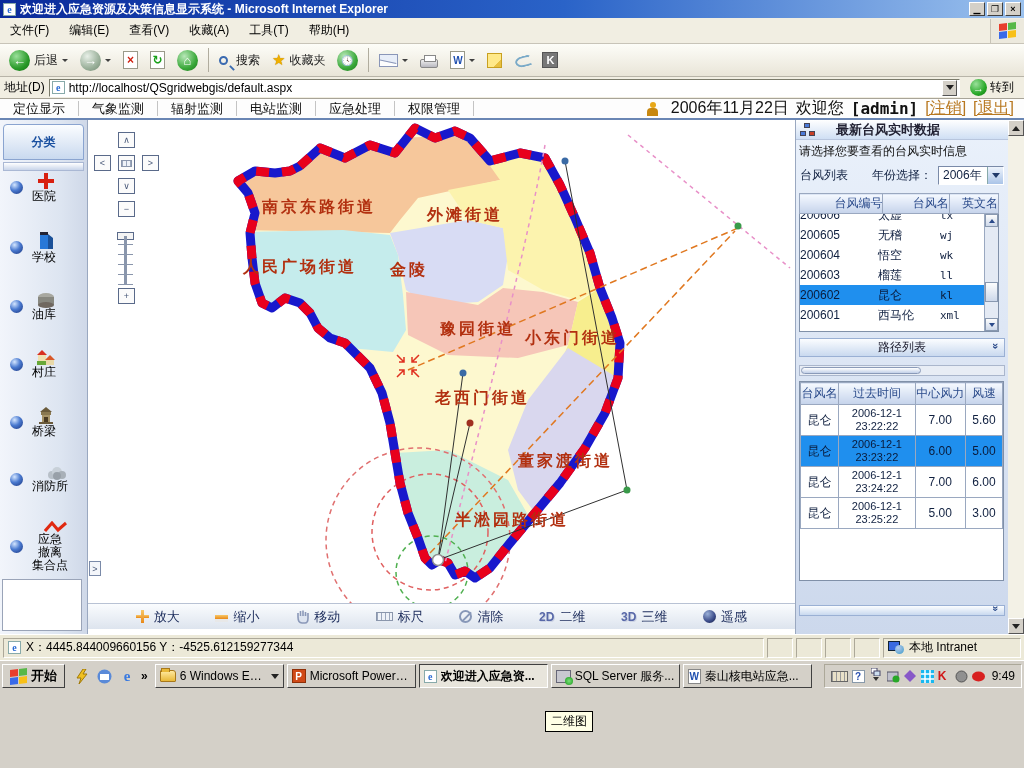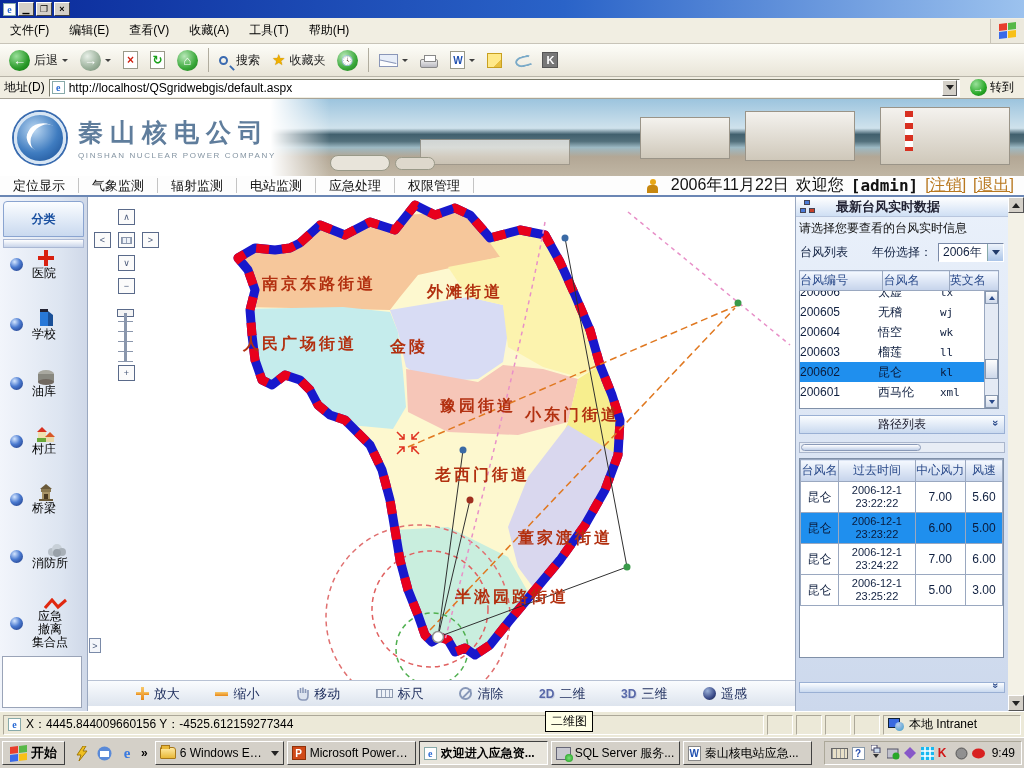--- a/index.html
+++ b/index.html
@@ -101,21 +101,21 @@
   .orgic i:nth-child(1){left:4px;top:0;background:#4a7ad8}
   .orgic i:nth-child(2){left:0;top:8px;background:#4a7ad8}
   .orgic i:nth-child(3){left:9px;top:8px;background:#c84028}
   .rpsub{font-size:12px;padding:3px 3px 2px;color:#111}
   .rpctl{display:flex;align-items:center;padding:4px 4px;gap:6px;font-size:12px}
   .yearsel{width:66px;height:19px;background:#fff;border:1px solid;border-color:#7a8aa8 #fff #fff #7a8aa8;display:flex;align-items:center;padding-left:4px;position:relative}
   .yearsel .da{position:absolute;right:0;top:0;width:16px;height:17px;background:linear-gradient(#eef4fc,#aac4e8);border-left:1px solid #8aa;display:flex;align-items:center;justify-content:center}
   .tri-d{width:0;height:0;border:4px solid transparent;border-top:5px solid #203a6a;margin-top:4px}
   table{border-collapse:collapse}
   .ttable{margin:4px 3px 0;background:#fff;border:1px solid #8090a8;width:200px}
-  .ttable th,.ttable td{border:1px solid #9aa8c0;font-size:12px;text-align:left;font-weight:normal}
+  .ttable th,.ttable td{border:1px solid #9aa8c0;font-size:12px;text-align:right;font-weight:normal}
   .ttable th{background:linear-gradient(#f5f9ff,#c5d3eb);color:#2a4a8a;height:20px}
   .tbodyclip{height:118px;overflow:hidden;position:relative;margin:0 3px;border:1px solid #8090a8;border-top:none;width:200px;background:#fff}
   .tbodyclip table{margin-top:-9px;width:186px}
   .tbodyclip td{height:20px}
   td.mono{font-family:"DejaVu Sans Mono",monospace;font-size:11px}
   tr.sel td{background:#1f8fee;color:#0a1a3a}
   .tscroll{position:absolute;right:0;top:0;bottom:0;width:14px;background:#e4eaf4;border-left:1px solid #9aa8c0}
   .tsb{position:absolute;left:0;width:13px;height:13px;background:linear-gradient(#fdfdfd,#cdd8ea);border:1px solid #8898b0;display:flex;align-items:center;justify-content:center}
   .pathbar{margin:6px 3px 8px;height:19px;background:linear-gradient(#fbfdff,#c9d9ef);border:1px solid #9ab0d4;display:flex;align-items:center;justify-content:center;position:relative;font-size:12px;color:#223}
   .chev{position:absolute;right:5px;top:1px;color:#2a4a8a;font-weight:bold;transform:rotate(90deg);font-size:11px}
@@ -163,20 +163,21 @@
   .clock{font-size:12px;margin-left:3px}
   .arrcol{display:flex;flex-direction:column;align-items:center;width:14px}
 </style>
 </head>
 <body>
 
 <div class="col">
 
   <div class="titlebar">
     <span class="ieicon">e</span>
+    <span class="ttl">欢迎进入应急资源及决策信息显示系统 - Microsoft Internet Explorer</span>
     <span class="winbtn">▁</span>
     <span class="winbtn">❐</span>
     <span class="winbtn">×</span>
   </div>
 
   <div class="menubar">
     <span class="mi">文件(F)</span>
     <span class="mi">编辑(E)</span>
     <span class="mi">查看(V)</span>
     <span class="mi">收藏(A)</span>
@@ -255,38 +256,20 @@
       <span class="addrdrop">
           <span class="tri-d" style="border-top-color:#222;margin-top:4px"></span>
         </span>
     </span>
     <span class="gobtn">
         <span class="circ go">→</span>
         <span>转到</span>
       </span>
   </div>
 
-  <div class="banner">
-    <span class="bannerph">
-      <i class="bld" style="left:640px;top:18px;width:90px;height:42px"></i>
-      <i class="bld" style="left:745px;top:12px;width:110px;height:50px"></i>
-      <i class="bld" style="left:880px;top:8px;width:130px;height:58px"></i>
-      <i style="left:905px;top:12px;width:8px;height:40px;background:repeating-linear-gradient(#d83020 0 6px,#fff 6px 12px)"></i>
-      <i class="bld" style="left:420px;top:40px;width:150px;height:26px;opacity:.8"></i>
-      <i style="left:330px;top:56px;width:60px;height:16px;border-radius:8px;background:#e8e4da;border:1px solid #998"></i>
-      <i style="left:395px;top:58px;width:40px;height:13px;border-radius:7px;background:#ded8cc;border:1px solid #998"></i>
-    </span>
-    <span class="white">
-      <span class="qlogo"></span>
-      <span>
-        <div class="cname">秦山核电公司</div>
-        <div class="cnameen">QINSHAN NUCLEAR POWER COMPANY</div>
-      </span>
-    </span>
-  </div>
 
   <div class="navbar">
     <span class="navtab">定位显示</span>
     <span class="navtab">气象监测</span>
     <span class="navtab">辐射监测</span>
     <span class="navtab">电站监测</span>
     <span class="navtab">应急处理</span>
     <span class="navtab">权限管理</span>
     <span class="navsp"></span>
     <span class="navinfo">

